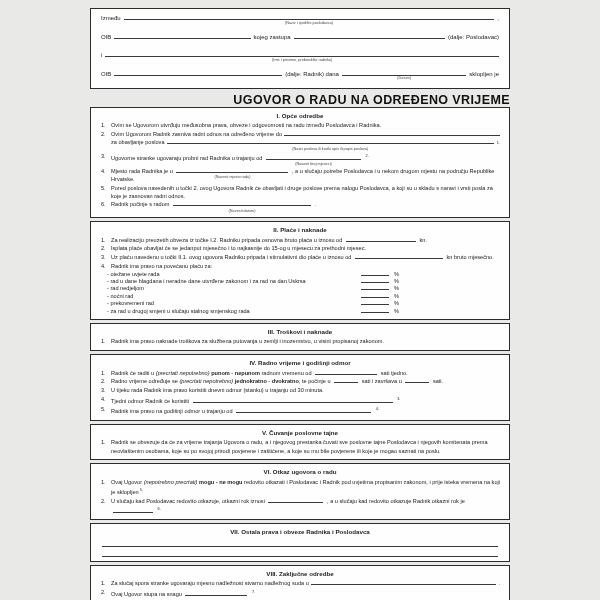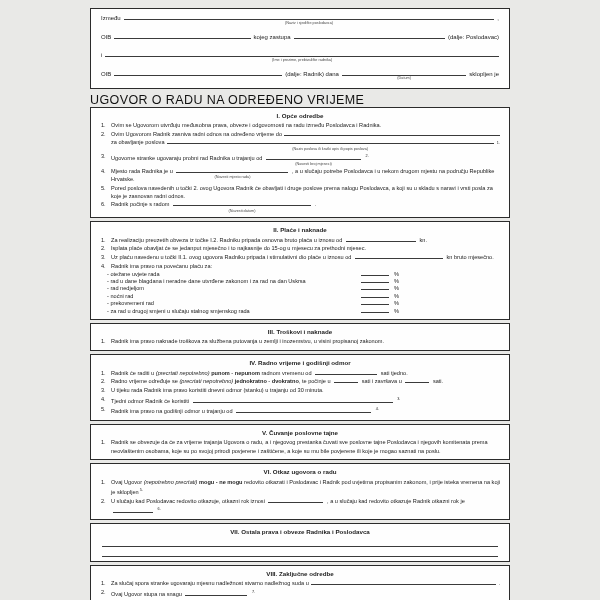--- a/index.html
+++ b/index.html
@@ -9,21 +9,21 @@
     font-family:"Liberation Sans", sans-serif;
     color:#1c1c1c;
     overflow:hidden;
   }
   .sheet { width:420px; margin:0 auto; padding-top:8px; }
 
   
   .box { background:#fefefe; border:1.2px solid #2b2b2b; padding:3px 9px 4px; margin-bottom:3px; }
   .box.headerbox { border-width:1.8px; padding:6px 10px 2px; }
 
-  .title { text-align:left; font-weight:normal; font-size:12.5px; letter-spacing:.4px; margin:4px 0 0; color:#111; }
+  .title { text-align:right; font-weight:bold; font-size:12.5px; letter-spacing:.4px; margin:4px 0 0; color:#111; }
 
   .shead { text-align:center; font-weight:bold; font-size:6.2px; margin:1px 0 2.5px; }
 
   
   .hrow { display:flex; align-items:baseline; gap:3px; font-size:6px; margin-bottom:12.5px; }
   .hrow:last-child { margin-bottom:9px; }
   .fill { flex:1; height:5px; border-bottom:.8px solid #3a3a3a; position:relative; }
   .fill .hint, .bl .hint {
     position:absolute; top:5.5px; left:50%; transform:translateX(-50%);
     font-size:3.8px; color:#4a4a4a; white-space:nowrap; font-style:normal;

